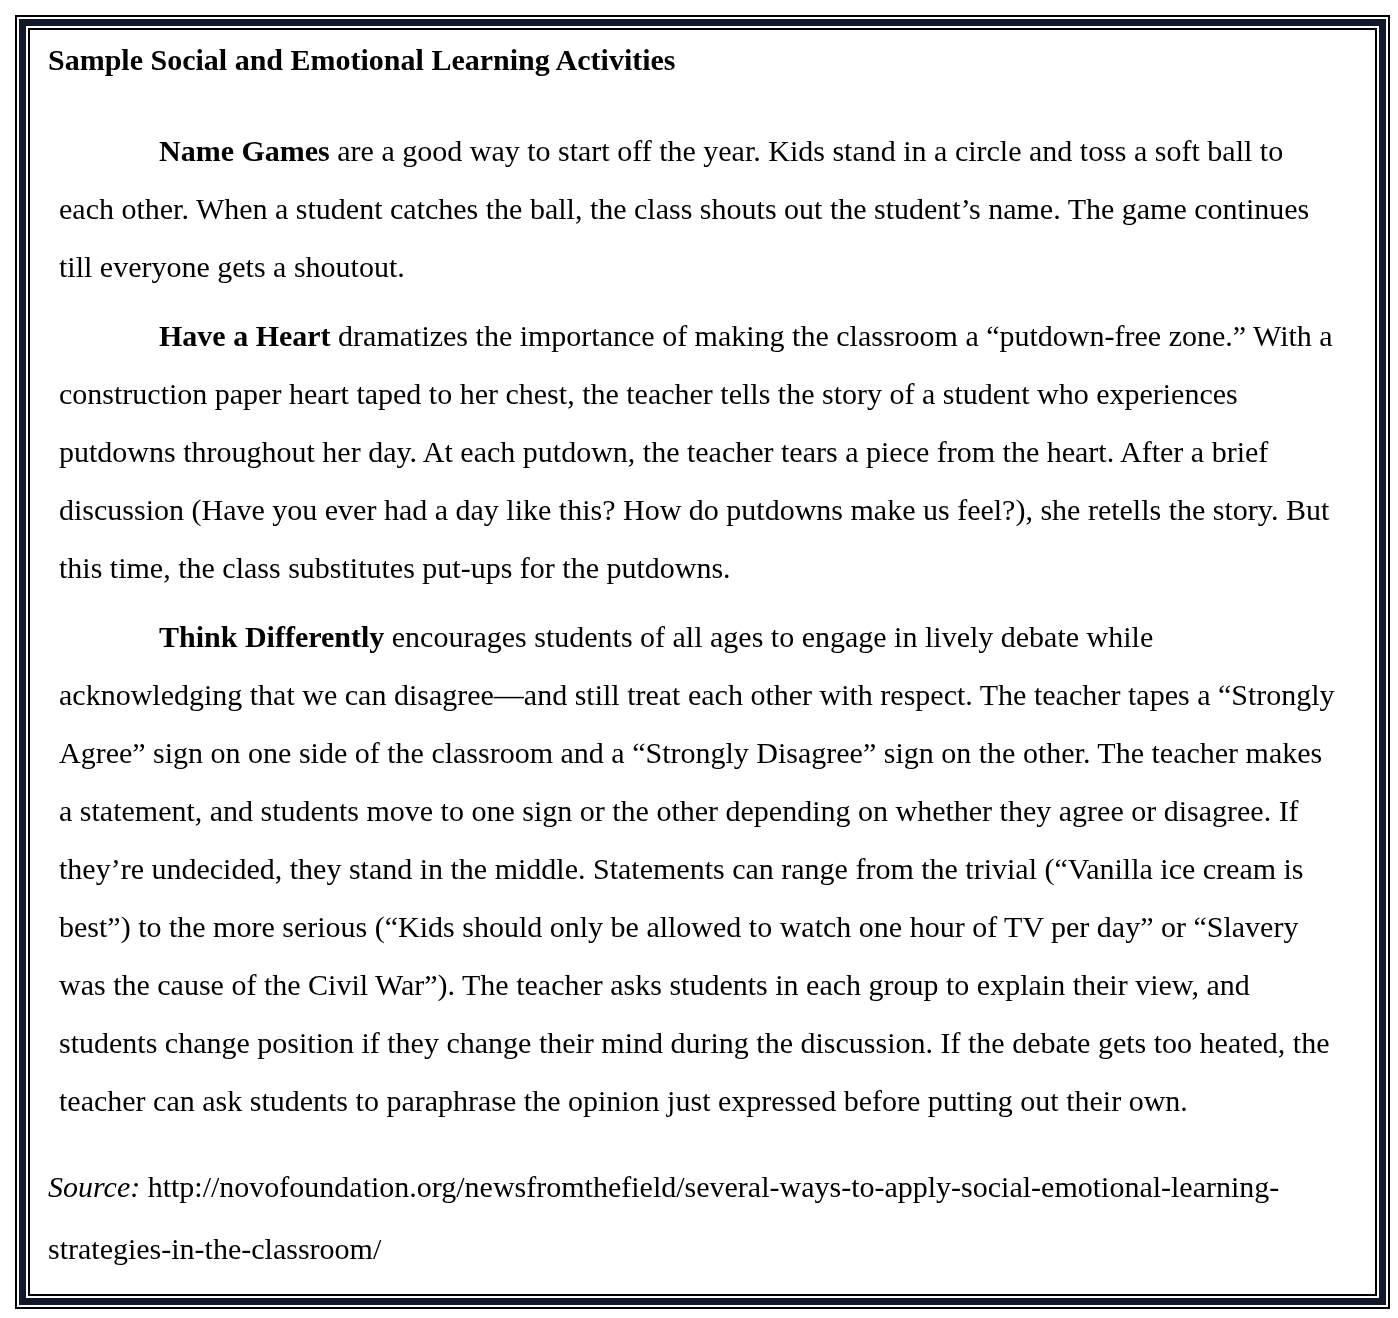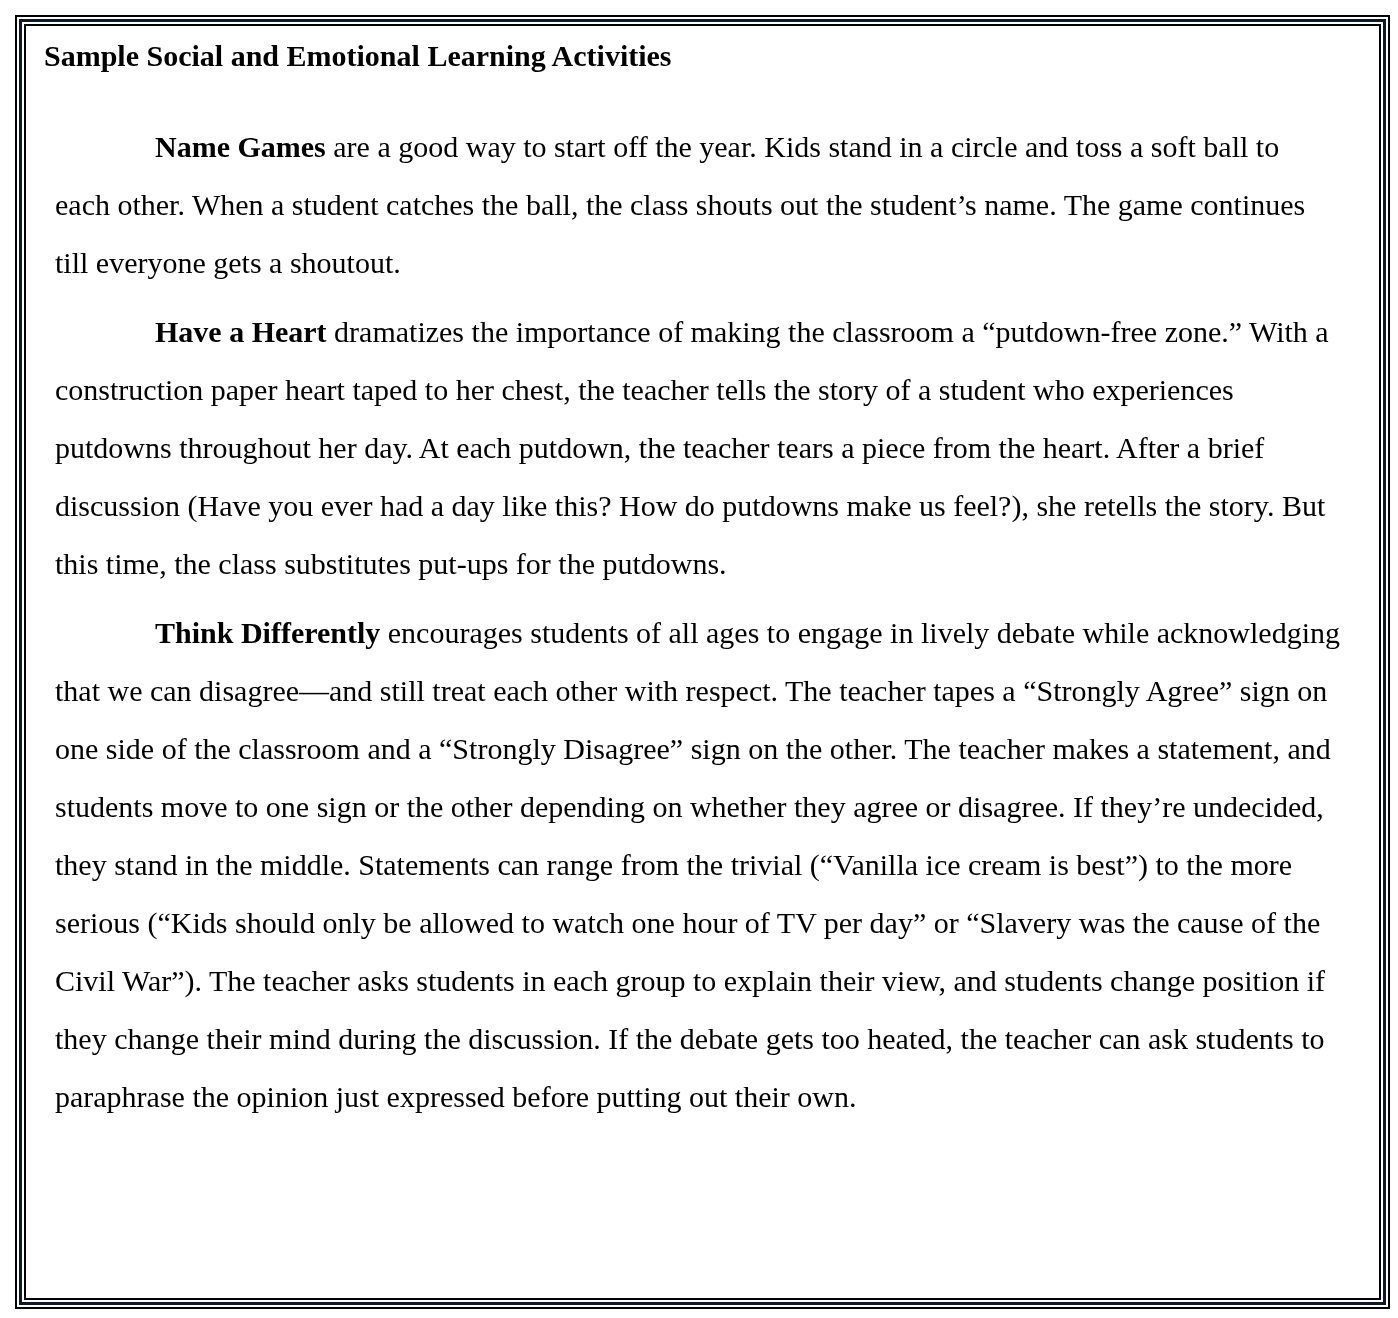--- a/index.html
+++ b/index.html
@@ -16,21 +16,21 @@
     position: absolute;
     top: 15px;
     left: 15px;
     right: 8px;
     bottom: 9px;
     border: 2px solid #000;
     padding: 2px;
     box-sizing: border-box;
   }
   .frame-mid {
-    border: 3px solid #0f172a;
+    border: 7px solid #0f172a;
     padding: 2px;
     height: 100%;
     box-sizing: border-box;
   }
   .frame-inner {
     border: 2px solid #000;
     height: 100%;
     box-sizing: border-box;
     padding: 8px 28px 8px 18px;
     overflow: hidden;
@@ -69,16 +69,17 @@
     <div class="frame-inner">
 
       <h1 class="doc-title">Sample Social and Emotional Learning Activities</h1>
 
       <p class="para"><span class="lead">Name Games</span><span> are a good way to start off the year. Kids stand in a circle and toss a soft ball to each other. When a student catches the ball, the class shouts out the student’s name. The game continues till everyone gets a shoutout.</span></p>
 
       <p class="para"><span class="lead">Have a Heart</span><span> dramatizes the importance of making the classroom a “putdown-free zone.” With a construction paper heart taped to her chest, the teacher tells the story of a student who experiences putdowns throughout her day. At each putdown, the teacher tears a piece from the heart. After a brief discussion (Have you ever had a day like this? How do putdowns make us feel?), she retells the story. But this time, the class substitutes put-ups for the putdowns.</span></p>
 
       <p class="para"><span class="lead">Think Differently</span><span> encourages students of all ages to engage in lively debate while acknowledging that we can disagree—and still treat each other with respect. The teacher tapes a “Strongly Agree” sign on one side of the classroom and a “Strongly Disagree” sign on the other. The teacher makes a statement, and students move to one sign or the other depending on whether they agree or disagree. If they’re undecided, they stand in the middle. Statements can range from the trivial (“Vanilla ice cream is best”) to the more serious (“Kids should only be allowed to watch one hour of TV per day” or “Slavery was the cause of the Civil War”). The teacher asks students in each group to explain their view, and students change position if they change their mind during the discussion. If the debate gets too heated, the teacher can ask students to paraphrase the opinion just expressed before putting out their own.</span></p>
 
+      <p class="source-para"><span class="source-label">Source:</span><span> http://novofoundation.org/newsfromthefield/several-ways-to-apply-social-emotional-learning-strategies-in-the-classroom/</span></p>
 
     </div>
   </div>
 </div>
 
 </body></html>

